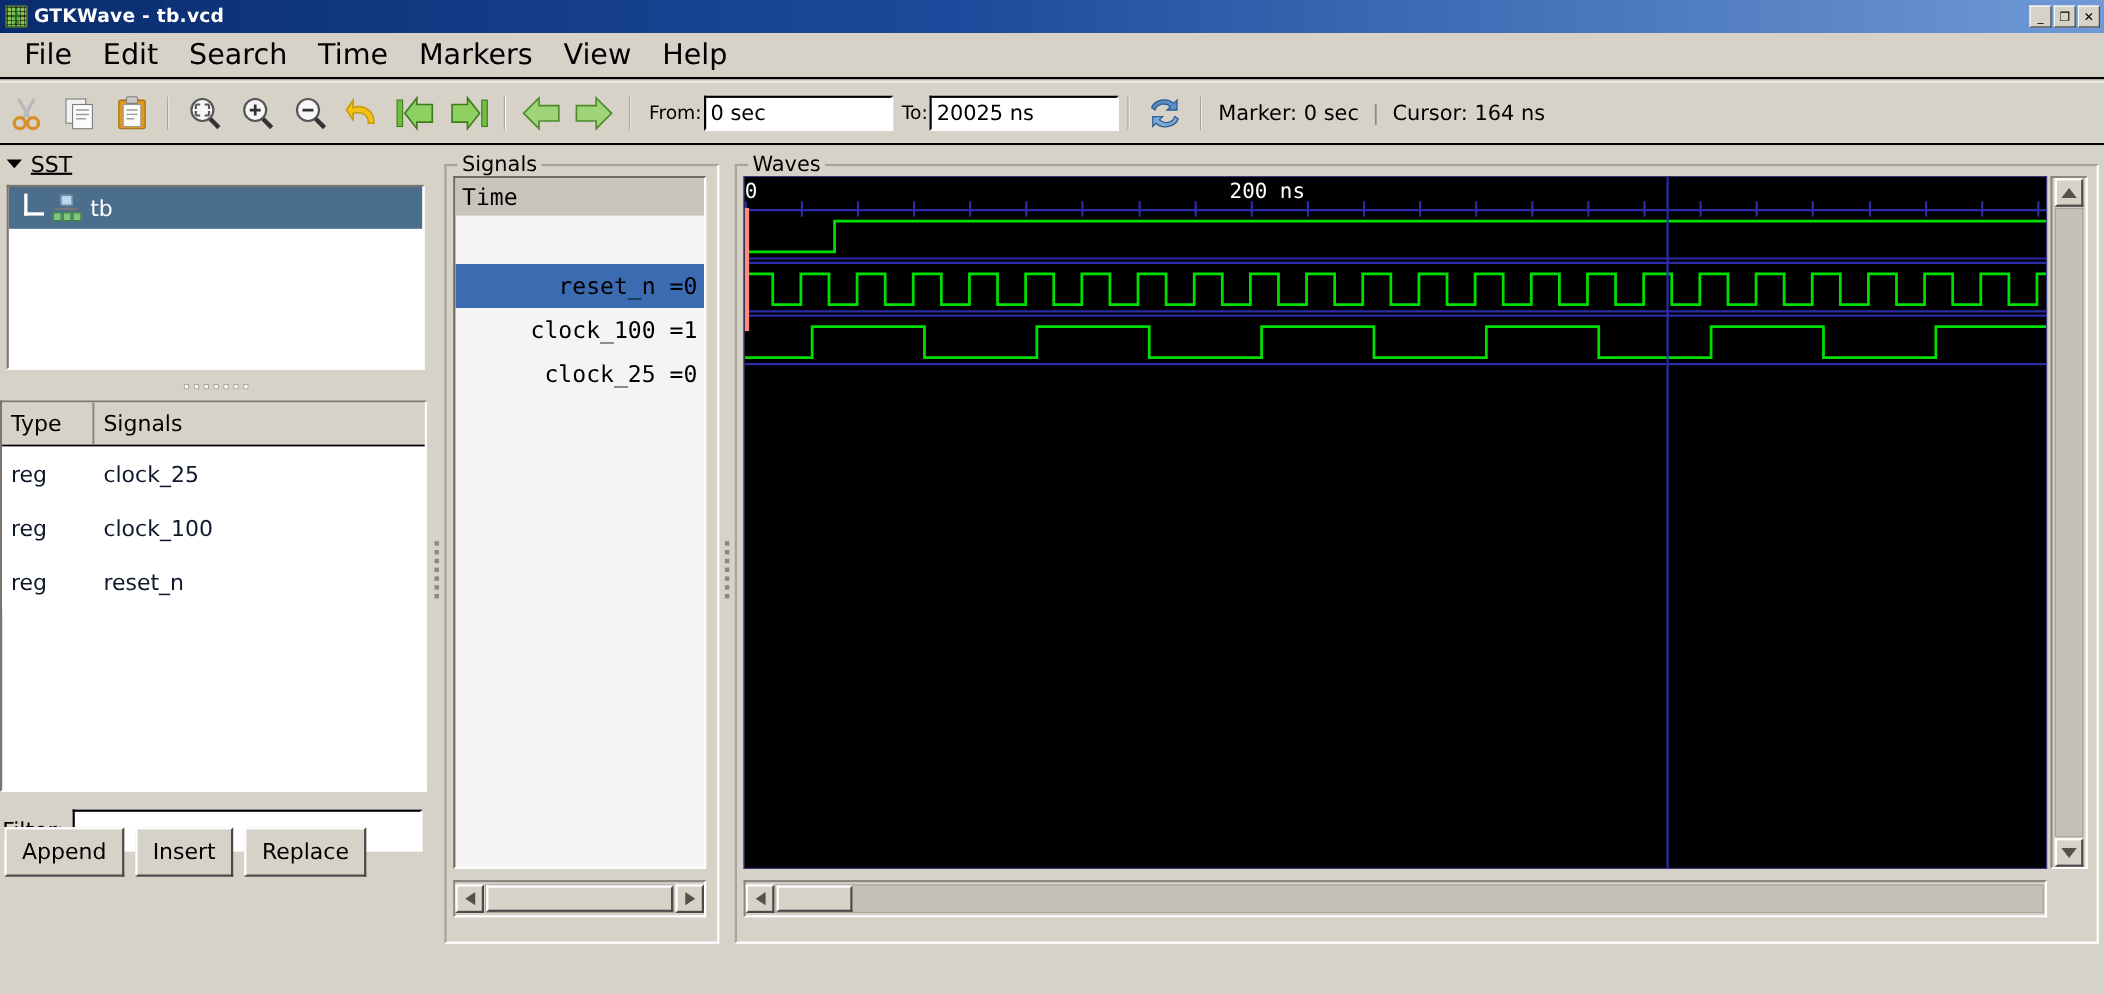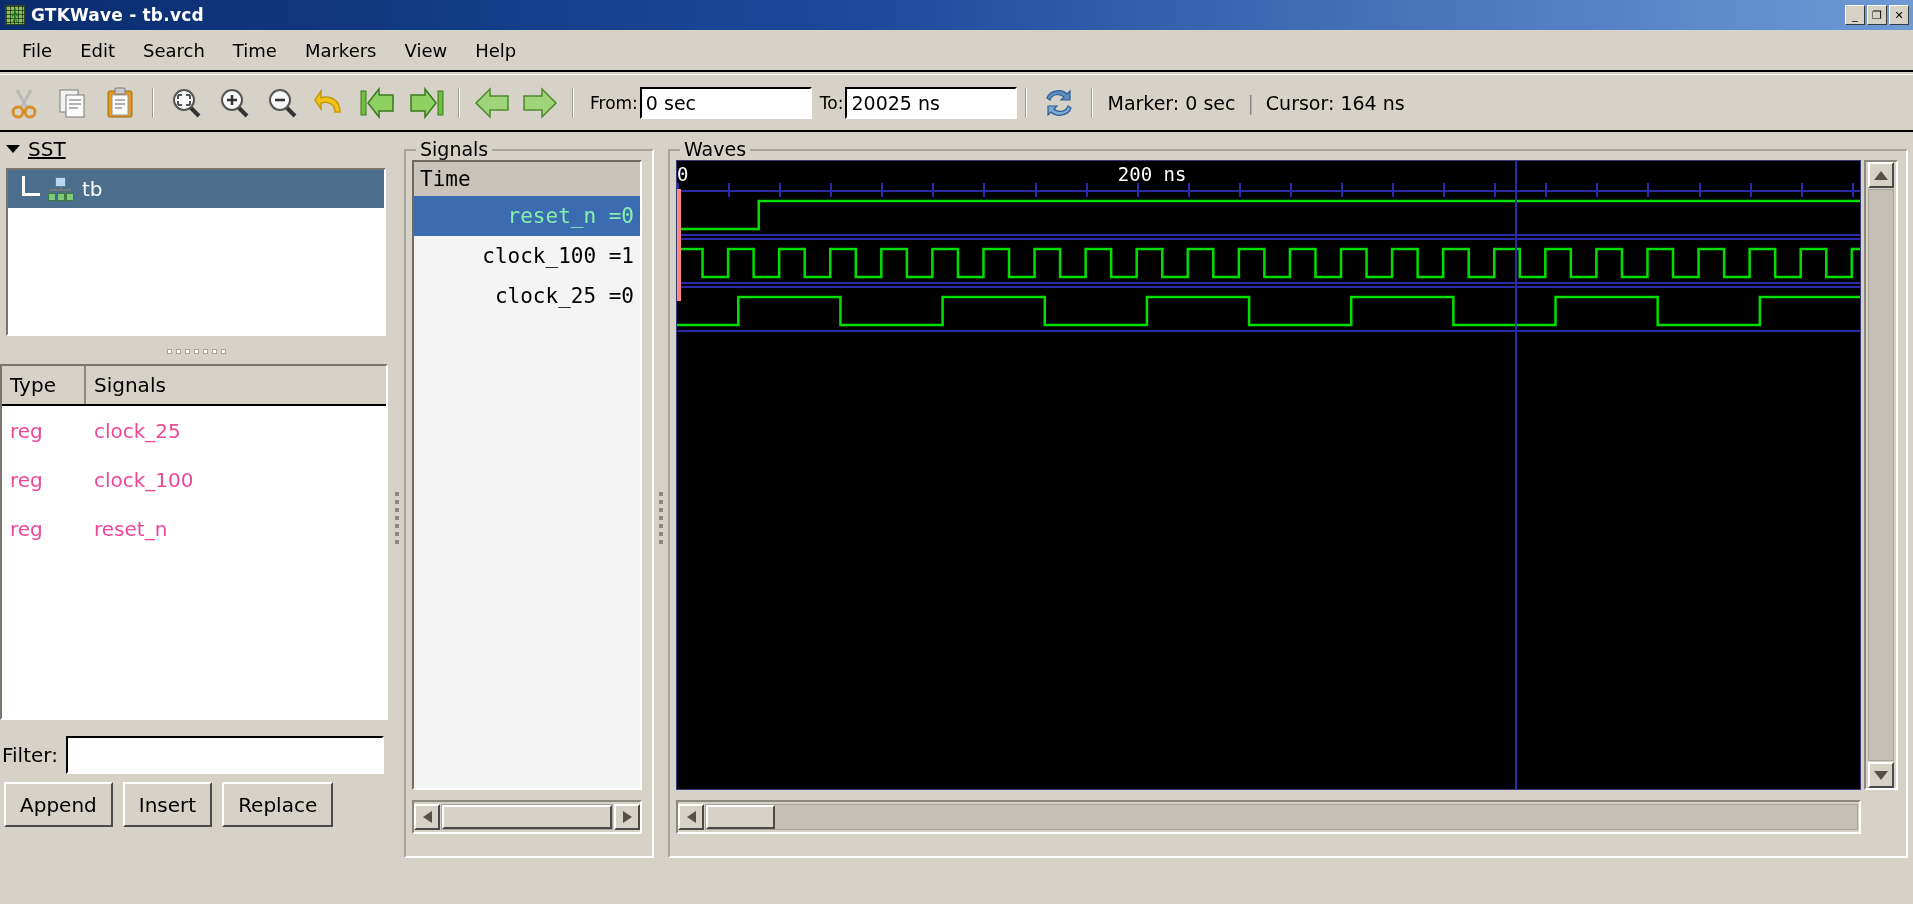--- a/index.html
+++ b/index.html
@@ -41,21 +41,21 @@
     font-size: 11px; color: #000; font-family: "DejaVu Sans", sans-serif; line-height: 1;
   }
 
   
   #menubar {
     position: absolute; left: 0; top: 30px; width: 1913px; height: 42px;
     background: #d6d2c8; display: flex; align-items: center;
     border-bottom: 2px solid #000;
   }
   .menu-item {
-    padding: 4px 14px; font-size: 18px; color: #000;
+    padding: 4px 14px; font-size: 26px; color: #000;
     font-family: "DejaVu Sans", sans-serif;
   }
   .menu-item:first-child { margin-left: 8px; }
 
   
   #toolbar {
     position: absolute; left: 0; top: 74px; width: 1913px; height: 58px;
     background: #d6d2c8; display: flex; align-items: center;
     border-bottom: 2px solid #000; border-top: 1px solid #fff;
   }
@@ -120,35 +120,35 @@
     background: #fff; border: 2px solid; border-color: #7a766e #fff #fff #7a766e;
   }
   #sig-thead { display: flex; height: 40px; background: #d6d2c8; border-bottom: 2px solid #000; }
   .th {
     font-size: 20px; color: #000; display: flex; align-items: center; padding-left: 8px;
     font-family: "DejaVu Sans", sans-serif;
     border-right: 2px solid #8c8880; background:#d6d2c8;
   }
   .th.type-col { width: 84px; }
   .th.name-col { flex: 1; border-right: none; }
-  .sig-row { display: flex; height: 49px; align-items: center; font-size: 20px; color: #ec4899;
+  .sig-row { display: flex; height: 49px; align-items: center; font-size: 20px; color: #0f172a;
              font-family: "DejaVu Sans", sans-serif; background:#fff; }
   .sig-row .c-type { width: 84px; padding-left: 8px; }
   .sig-row .c-name { flex: 1; padding-left: 8px; }
 
   #filter-row { position: absolute; left: 0; top: 600px; width: 388px; height: 46px;
                 display: flex; align-items: center; }
   #filter-label { font-size: 20px; color: #000; padding-left: 2px; font-family:"DejaVu Sans", sans-serif; }
   #filter-entry {
     margin-left: 8px; width: 318px; height: 38px; background: #fff;
     border: 2px solid; border-color: #000 #fff #fff #000; font-size: 20px; outline: none;
     font-family: "DejaVu Sans", sans-serif; padding: 0 4px;
   }
-  #btn-row { position: absolute; left: 0; top: 650px; width: 388px; height: 56px;
-             display: flex; align-items: flex-start; gap: 10px; padding-left: 4px; }
+  #btn-row { position: absolute; left: 0; top: 614px; width: 388px; height: 56px;
+             display: flex; align-items: center; gap: 10px; padding-left: 4px; }
   .gbtn {
     height: 45px; padding: 0 14px; font-size: 20px; color:#000; background: #d6d2c8;
     border: 2px solid; border-color: #fff #4a4a4a #4a4a4a #fff;
     font-family: "DejaVu Sans", sans-serif; display:flex; align-items:center; justify-content:center;
   }
 
   
   .vgrip { position: absolute; width: 14px; display: flex; flex-direction: column;
            align-items: center; justify-content: center; gap: 4px; }
   .vgrip span { width: 4px; height: 4px; background: #8c8880; display: block; }
@@ -171,21 +171,21 @@
   #time-header {
     height: 34px; background: #c8c4bc; font-size: 21px; color: #000;
     display: flex; align-items: center; padding-left: 6px;
     font-family: "DejaVu Sans Mono", monospace;
   }
   .wave-sig-row {
     height: 40px; display: flex; align-items: center; justify-content: flex-end;
     padding-right: 6px; font-size: 21px; color: #000;
     font-family: "DejaVu Sans Mono", monospace; white-space: pre;
   }
-  .wave-sig-row.selected { background: #3b6bb0; color: #86efac; }
+  .wave-sig-row.selected { background: #3b6bb0; color: #000000; margin-top: 44px; }
 
   #signals-hscroll {
     position: absolute; left: 8px; top: 662px; width: 230px; height: 34px;
     background: #d6d2c8; border: 2px solid; border-color: #8c8880 #fff #fff #8c8880;
     display: flex; align-items: center;
   }
   .sb-arrow {
     width: 26px; height: 26px; background: #d6d2c8;
     border: 2px solid; border-color: #fff #4a4a4a #4a4a4a #fff;
     display: flex; align-items: center; justify-content: center; flex: none;

